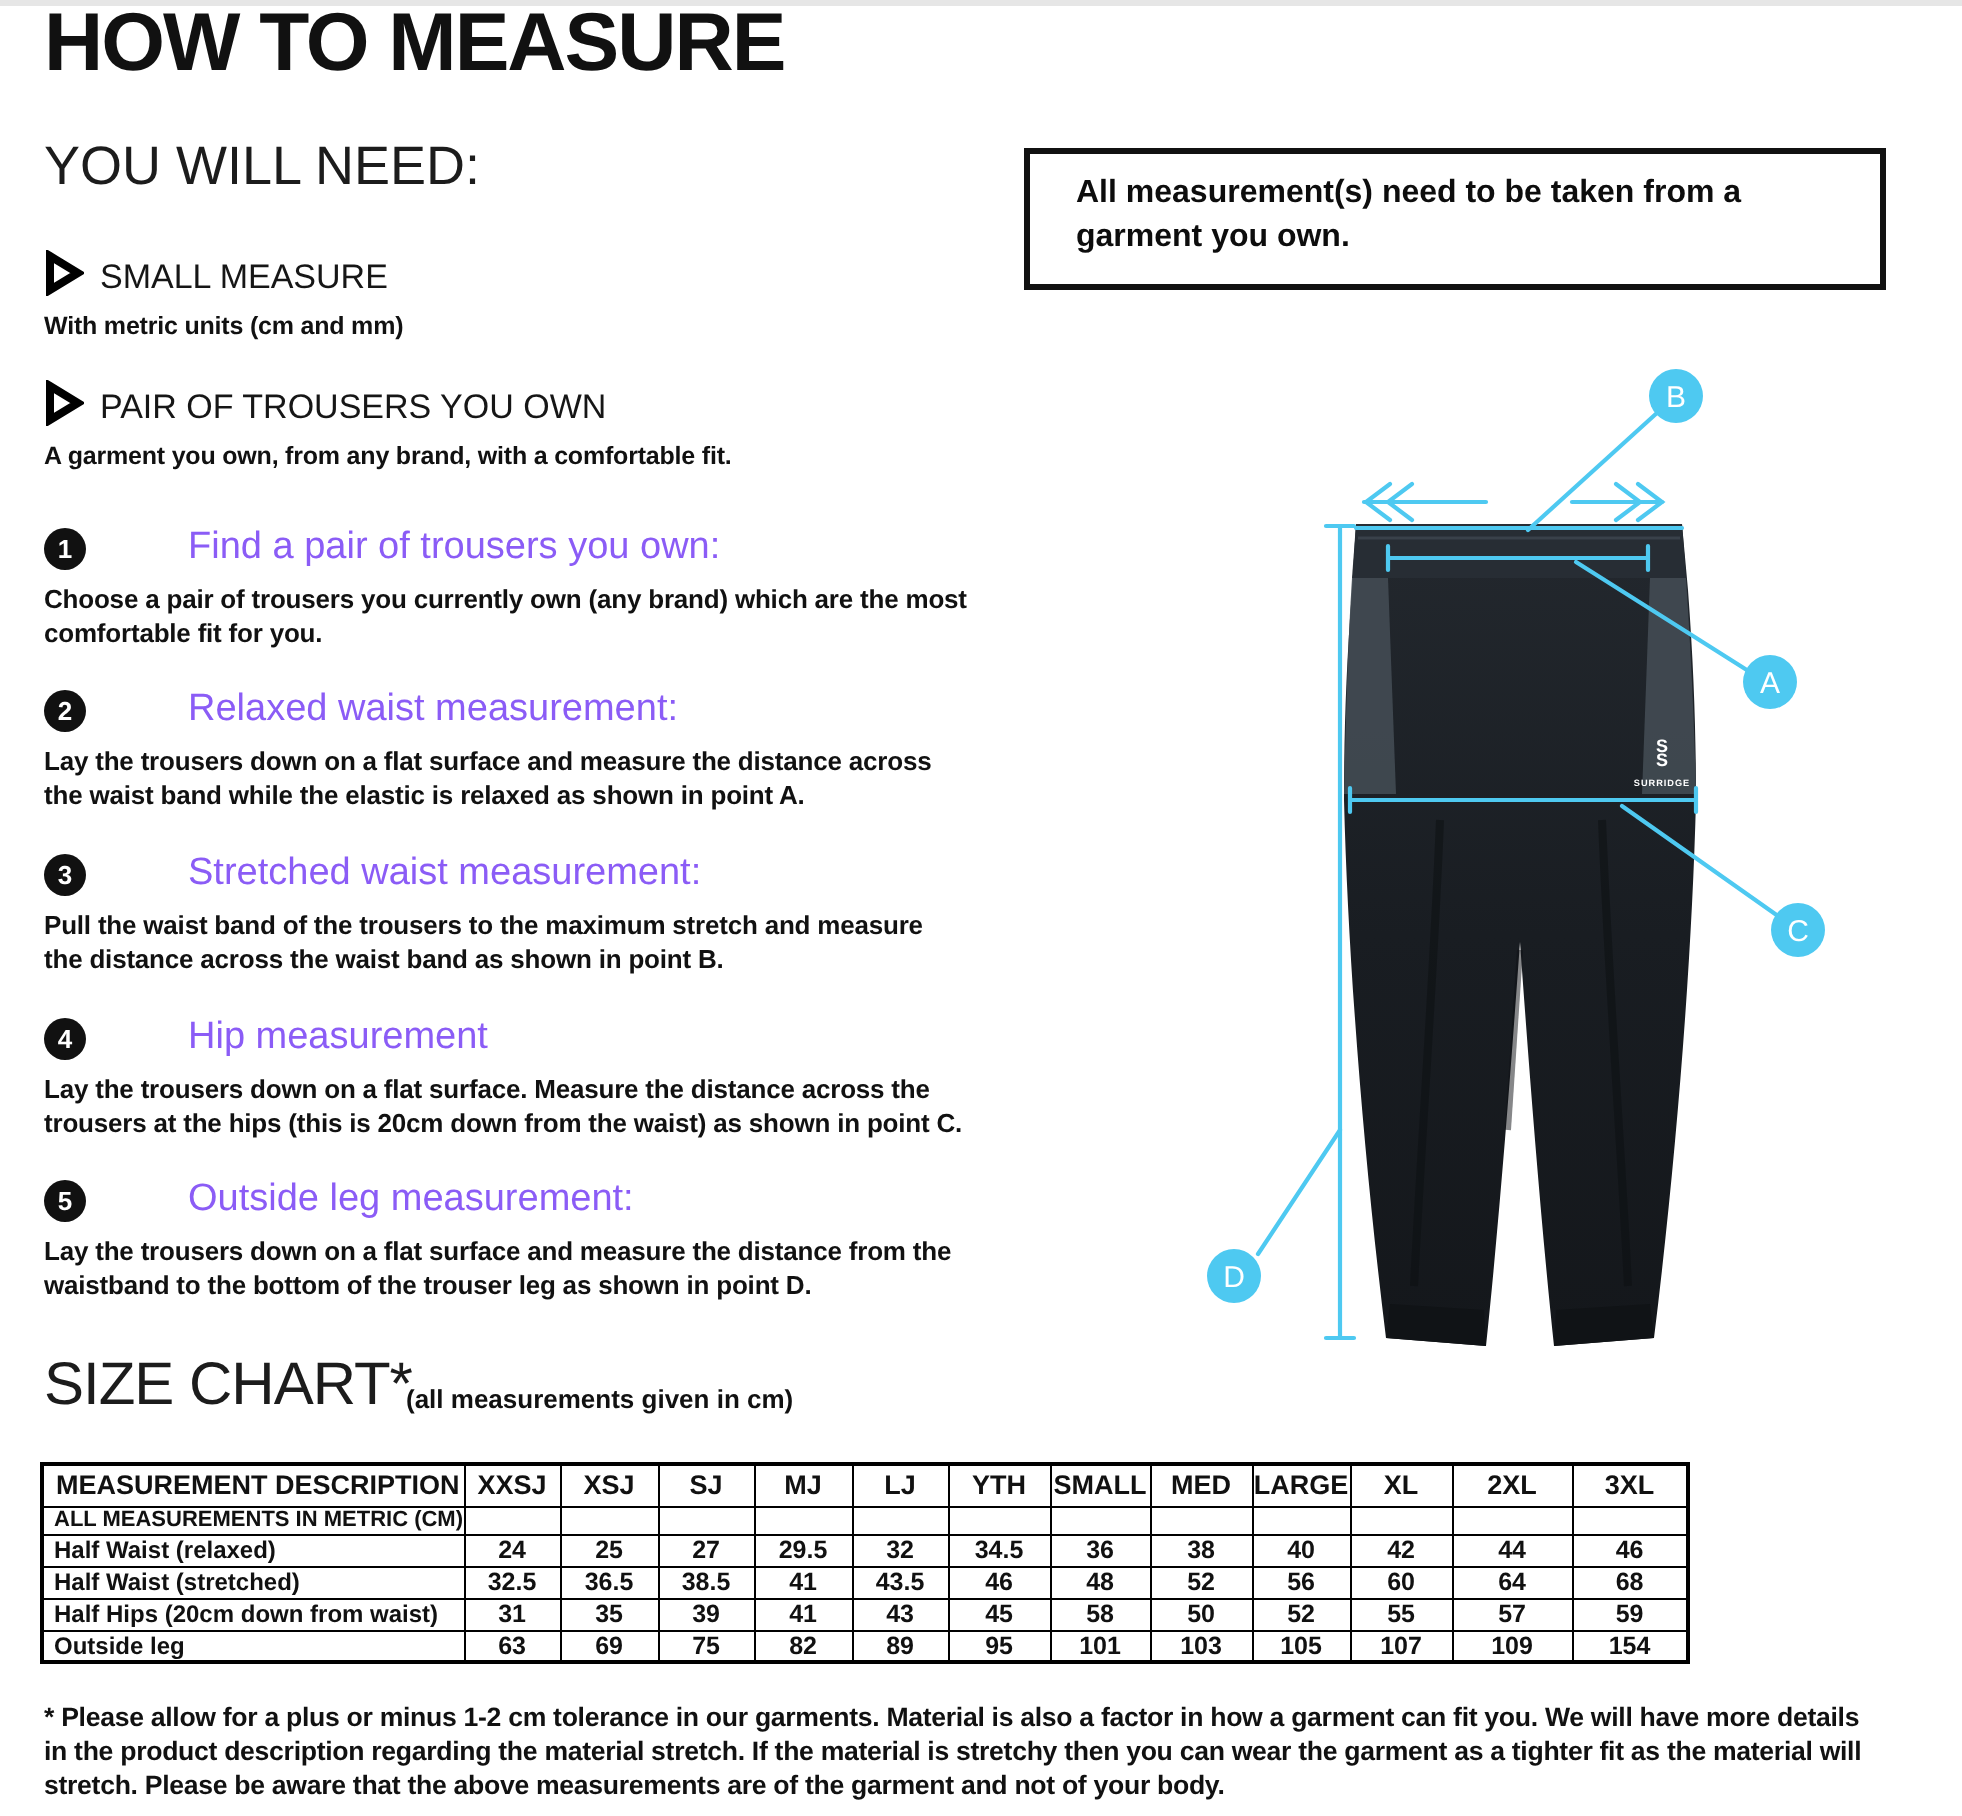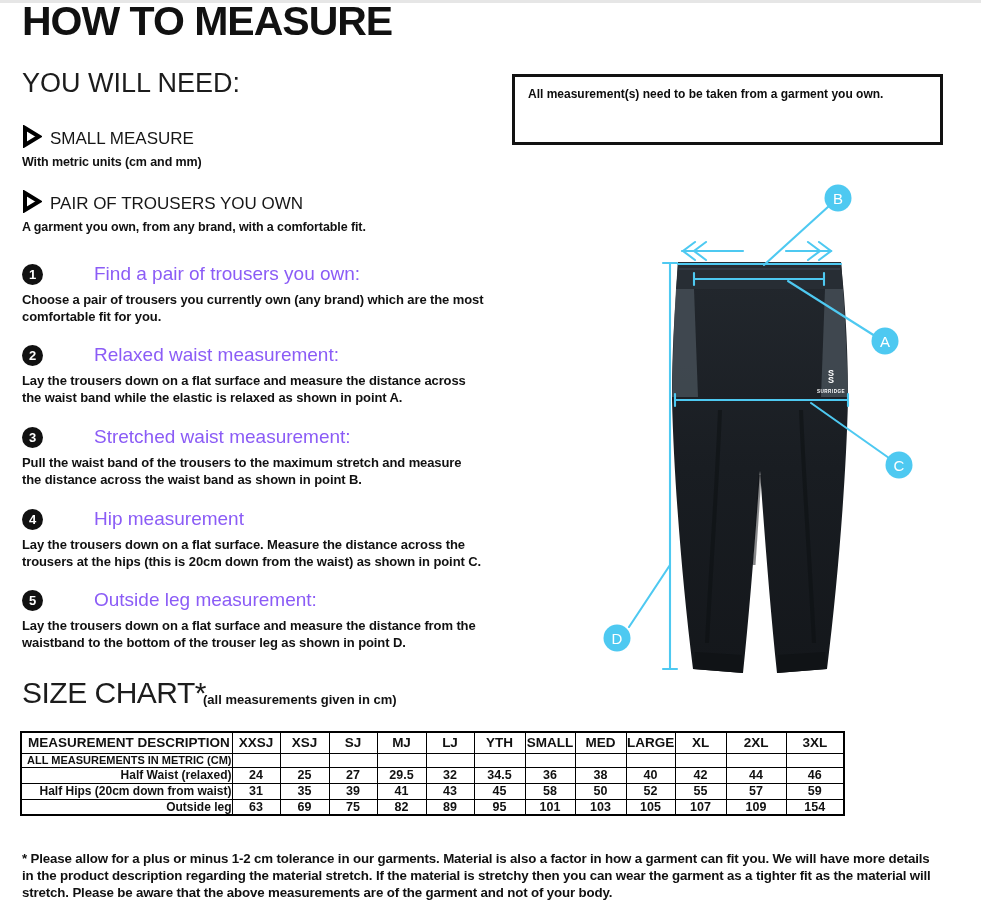--- a/index.html
+++ b/index.html
@@ -24,35 +24,35 @@
   .step-num {
     width:21px; height:21px; border-radius:50%; background:#111; color:#fff;
     display:inline-flex; align-items:center; justify-content:center;
     font-size:13px; font-weight:700; flex:0 0 21px;
   }
   .step-heading { font-size:19px; font-weight:400; color:#8b5cf6;margin-left:44px; }
   .step-body { font-size:13px; font-weight:700; line-height:1.32; margin-top:6px; color:#111; letter-spacing:-0.1px; width:462px; }
 
   #note-box {
     left:512px; top:74px; width:431px; height:71px; border:3px solid #111;
-    padding:9px 13px; font-size:12px; font-weight:700; line-height:1.38; color:#0d0d0d;
+    padding:9px 23px; font-size:16px; font-weight:700; line-height:1.38; color:#0d0d0d;
   }
 
   #size-chart-heading { left:22px; top:676px; font-size:30px; font-weight:400; letter-spacing:-0.5px; color:#1c1c1c; }
   #size-chart-sub { left:203px; top:692px; font-size:13px; font-weight:700; color:#111; }
 
   #size-table-wrap { left:20px; top:731px; }
   table { border-collapse:collapse; border:2px solid #000; table-layout:fixed; }
   th, td { border:1px solid #000; text-align:center; font-weight:700; color:#111; overflow:hidden; white-space:nowrap; }
   tr.head-row th { font-size:13.5px; height:21px; }
   tr.head-row th.desc { text-align:left; padding-left:6px; }
   tr.metric-row td { font-size:11px; height:14px; }
   tr.metric-row td.desc { text-align:left; padding-left:5px; }
   tr.data-row td { font-size:12.5px; height:16px; }
-  tr.data-row td.desc { text-align:right; padding-left:5px; font-size:12px; }
+  tr.data-row td.desc { text-align:left; padding-left:5px; font-size:12px; }
 
   #footnote { left:22px; top:851px; width:920px; font-size:13.3px; font-weight:700; line-height:1.26; color:#111; letter-spacing:-0.15px; }
 
   #diagram { left:598px; top:175px; }
   svg text { font-family:"Liberation Sans", sans-serif; }
 </style>
 </head>
 <body>
 
 <div id="page">
@@ -244,20 +244,35 @@
             <td>32</td>
             <td>34.5</td>
             <td>36</td>
             <td>38</td>
             <td>40</td>
             <td>42</td>
             <td>44</td>
             <td>46</td>
           </tr>
           <tr class="data-row">
+            <td class="desc">Half Waist (stretched)</td>
+            <td>32.5</td>
+            <td>36.5</td>
+            <td>38.5</td>
+            <td>41</td>
+            <td>43.5</td>
+            <td>46</td>
+            <td>48</td>
+            <td>52</td>
+            <td>56</td>
+            <td>60</td>
+            <td>64</td>
+            <td>68</td>
+          </tr>
+          <tr class="data-row">
             <td class="desc">Half Hips (20cm down from waist)</td>
             <td>31</td>
             <td>35</td>
             <td>39</td>
             <td>41</td>
             <td>43</td>
             <td>45</td>
             <td>58</td>
             <td>50</td>
             <td>52</td>

